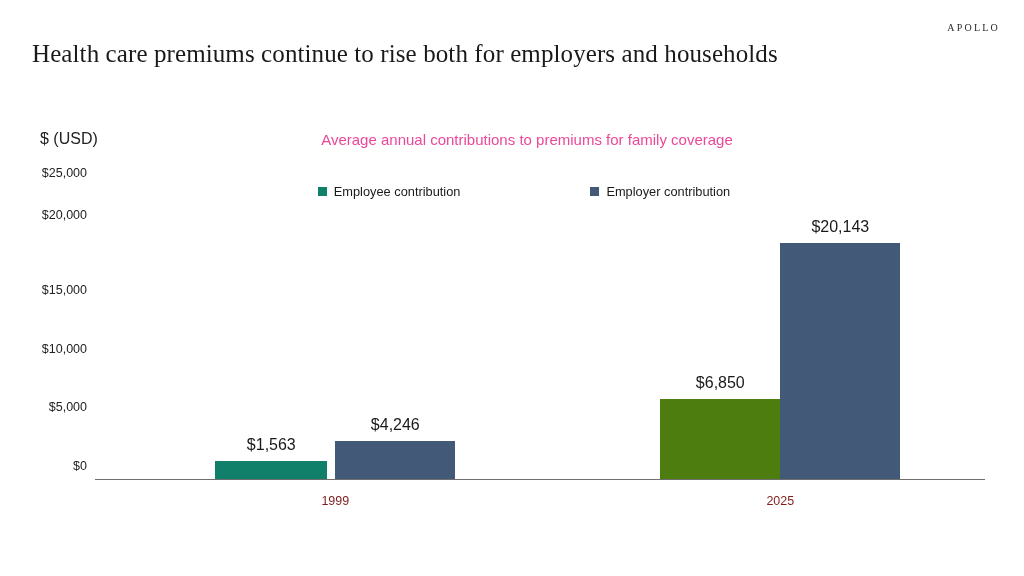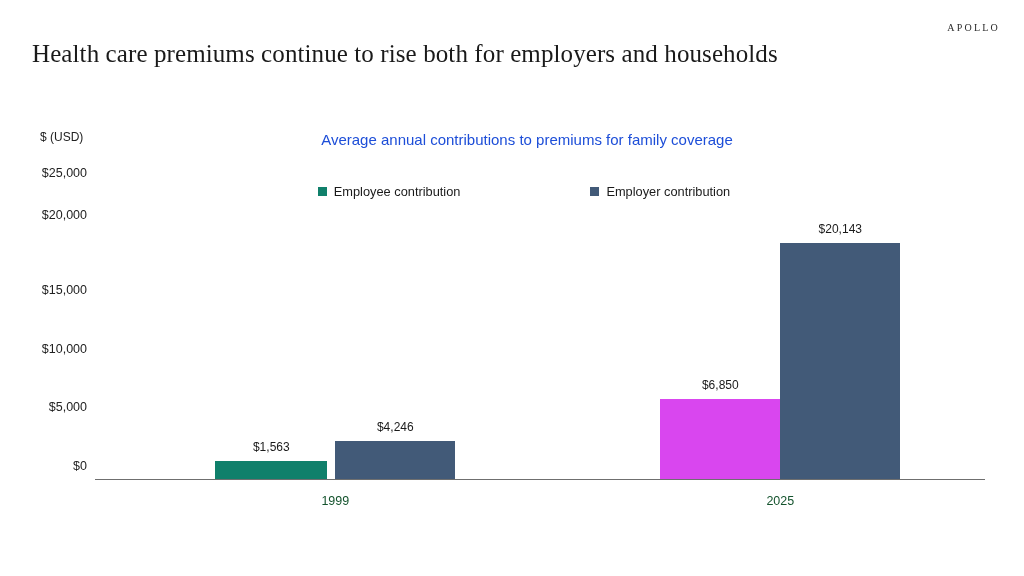--- a/index.html
+++ b/index.html
@@ -34,32 +34,32 @@
     font-size: 25px;
     font-weight: normal;
     color: #1a1a1a;
     letter-spacing: 0.1px;
   }
 
   .axis-unit {
     position: absolute;
     top: 130px;
     left: 40px;
-    font-size: 12px;
+    font-size: 16px;
     color: #222;
   }
 
   .chart-title {
     position: absolute;
     top: 131px;
     left: 0;
     width: 1024px;
     text-align: center;
     font-size: 15px;
-    color: #1d4ed8;
+    color: #ec4899;
     padding-left: 30px;
     box-sizing: border-box;
   }
 
   .legend {
     position: absolute;
     top: 184px;
     left: 0;
     width: 1024px;
     display: flex;
@@ -110,30 +110,30 @@
   .bar {
     position: absolute;
     bottom: 1px;
   }
   .bar-label {
     position: absolute;
     bottom: 100%;
     left: 50%;
     transform: translateX(-50%);
     margin-bottom: 7px;
-    font-size: 12px;
+    font-size: 16px;
     color: #1a1a1a;
     white-space: nowrap;
   }
   .xtick {
     position: absolute;
     top: 100%;
     margin-top: 14px;
     font-size: 12.5px;
-    color: #14532d;
+    color: #7f1d1d;
     transform: translateX(-50%);
     white-space: nowrap;
   }
 </style>
 </head>
 <body>
 
 <div class="brand">APOLLO</div>
 
 <div class="slide-title">Health care premiums continue to rise both for employers and households</div>
@@ -163,21 +163,21 @@
       <div class="ytick" style="bottom: 251px; margin-top: 48px;">$20,000</div>
       <div class="ytick" style="bottom: 293px; text-align: right;">$25,000</div>
     </div>
   <div id="bars">
       <div class="bar" style="background: rgb(16, 128, 107); width: 112px; height: 18.3184px; left: 120.3px;">
         <span class="bar-label">$1,563</span>
       </div>
       <div class="bar" style="background: rgb(66, 90, 120); width: 120px; height: 38px; left: 240.3px;">
         <span class="bar-label">$4,246</span>
       </div>
-      <div class="bar" style="background: #d946ef; width: 120px; height: 80.282px; left: 565.3px;">
+      <div class="bar" style="background: #4d7c0f; width: 120px; height: 80.282px; left: 565.3px;">
         <span class="bar-label">$6,850</span>
       </div>
       <div class="bar" style="background: rgb(66, 90, 120); width: 120px; height: 236.076px; left: 685.3px;">
         <span class="bar-label">$20,143</span>
       </div>
     </div>
   <div id="xticks">
       <div class="xtick" style="left: 240.3px;">1999</div>
       <div class="xtick" style="left: 685.3px;">2025</div>
     </div>

